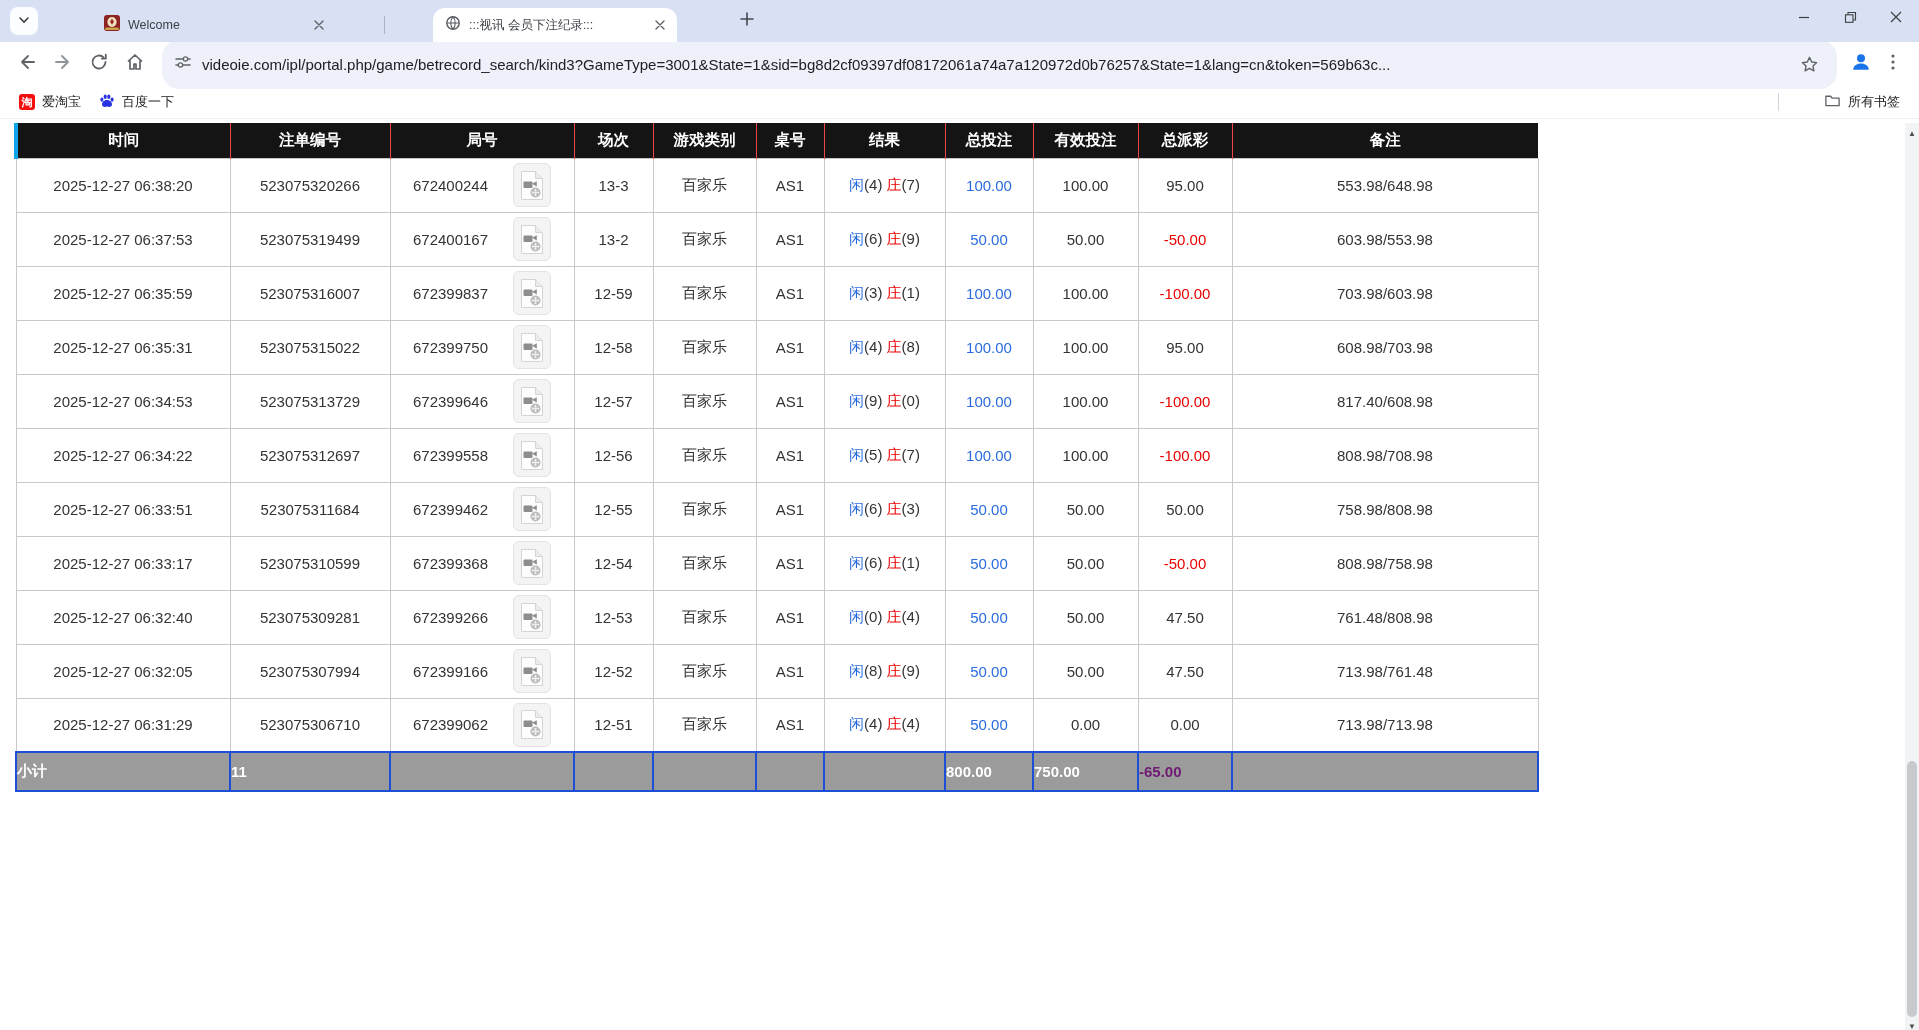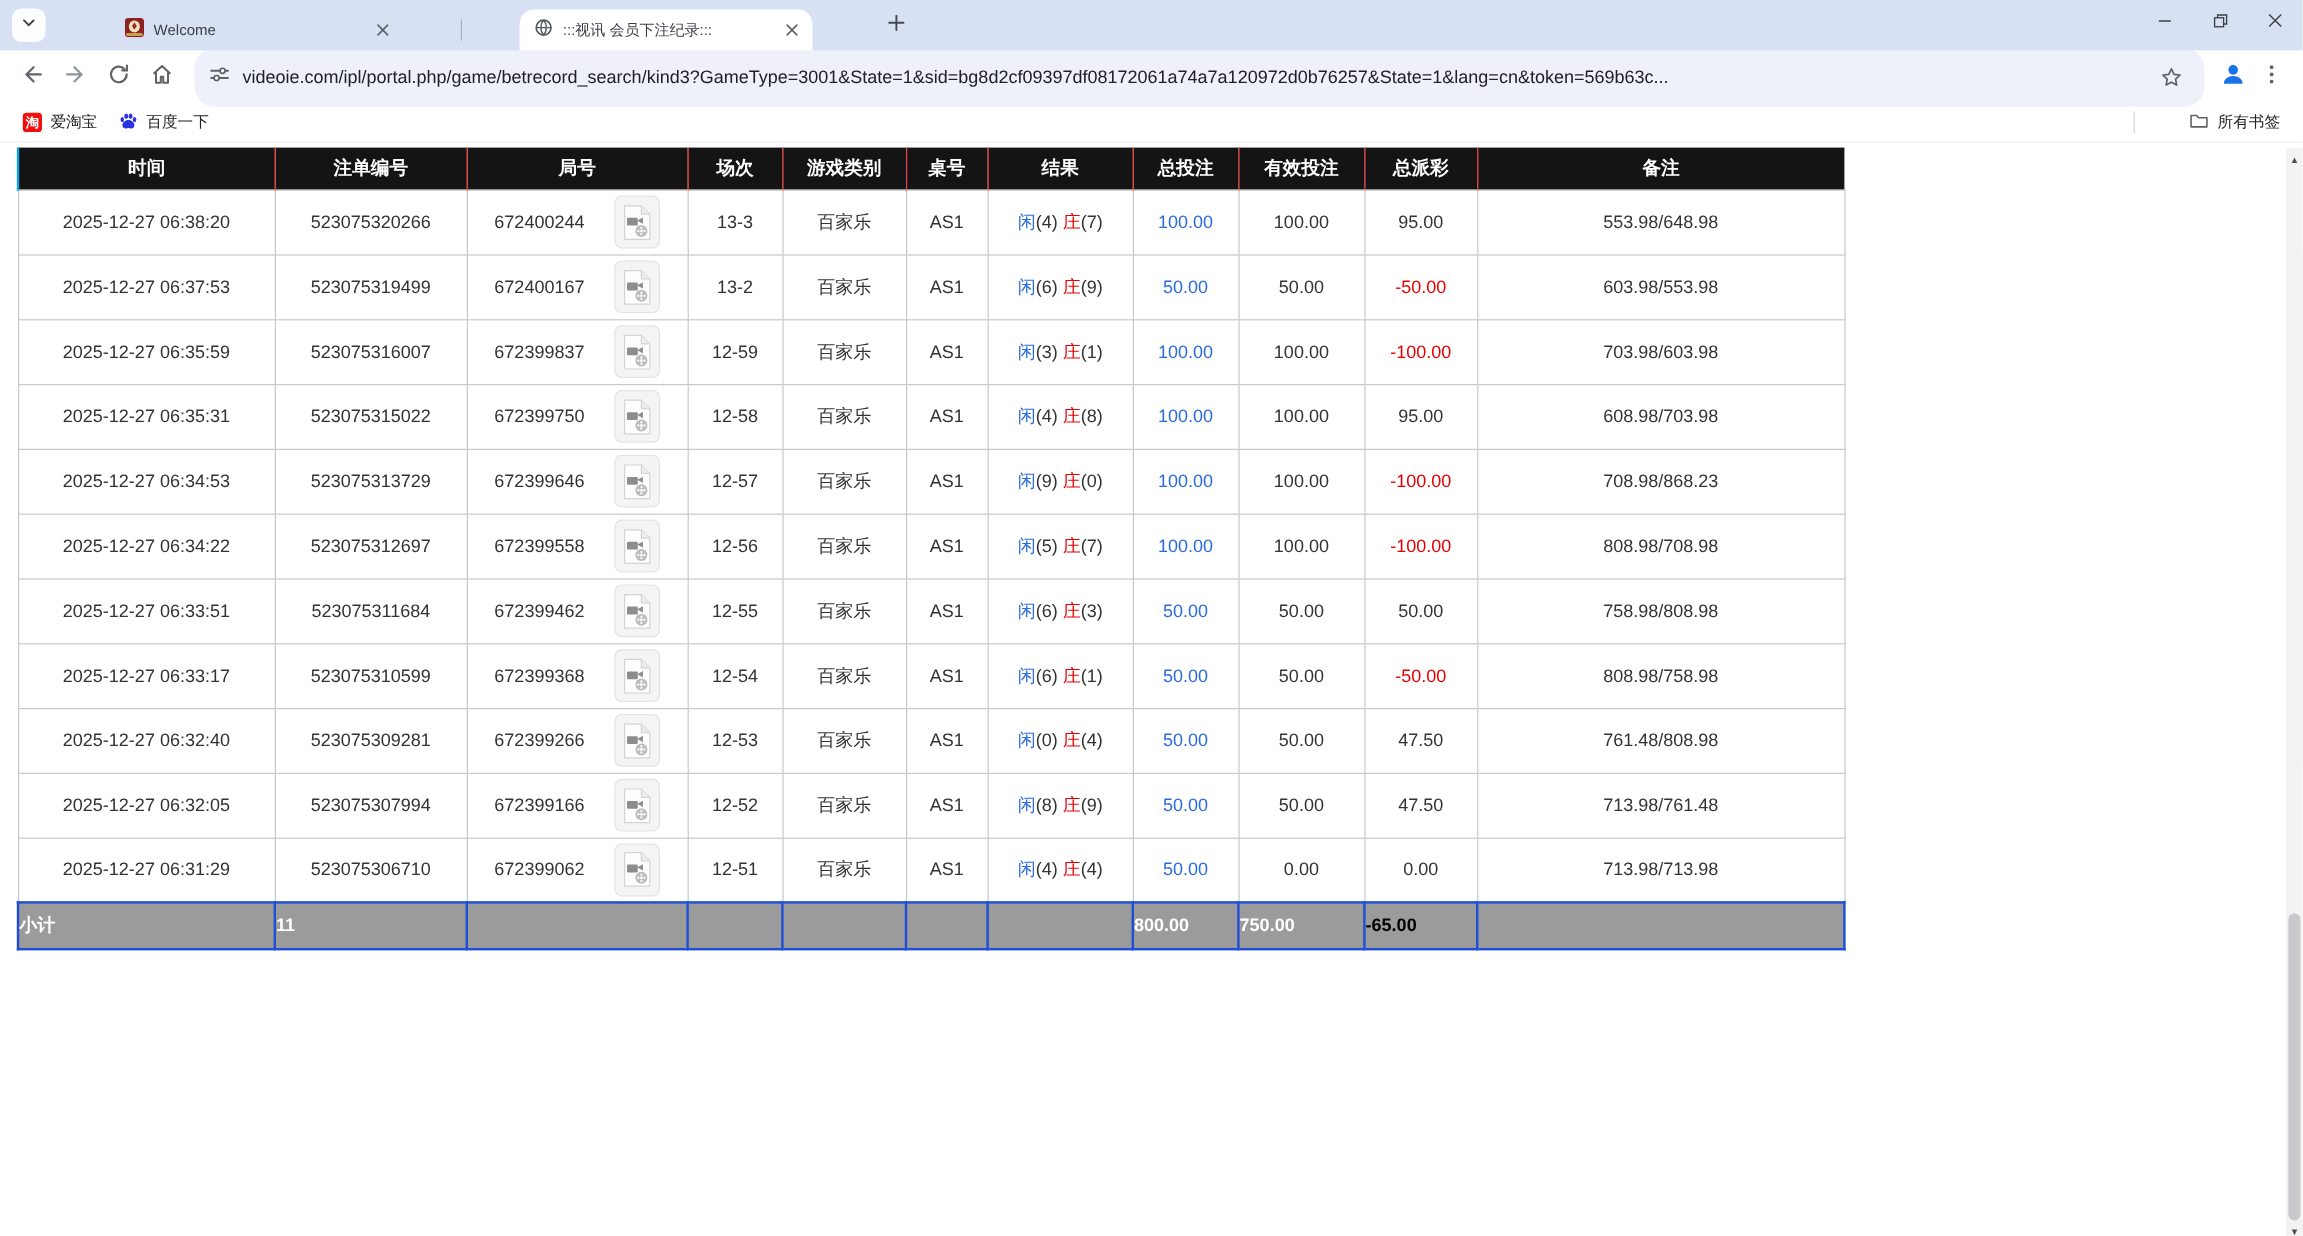--- a/index.html
+++ b/index.html
@@ -37,28 +37,28 @@
   .tb-icon { width:16px; height:16px; background:#f40f0f; border-radius:3px; color:#fff; font-size:11px;
              font-weight:bold; display:flex; align-items:center; justify-content:center; }
   .bm-right { margin-left:auto; display:flex; align-items:center;gap:24px; }
   .bm-divider { width:1px; height:18px; background:#cfd4dc; margin-right:12px; }
 
   
   .content { position:relative; height:911px; background:#fff; }
   table { margin:4px 0 0 14px; border-collapse:collapse; table-layout:fixed; width:1522px; }
   thead th { background:#141414; color:#fff; font-size:15.5px; font-weight:bold; height:35px;
              border-left:1px solid #ef4444; }
-  thead th:first-child { border-left:2px solid #0ea5e9; }
+  thead th:first-child { border-left:4px solid #0ea5e9; }
   tbody td { border:1px solid #c9c9c9; height:54px; text-align:center; font-size:15px; color:#333;
              background:#fff; overflow:hidden; }
   tfoot td { background:#9b9b9b; border:2px solid #1d4ed8; height:39px; text-align:left;
              color:#fff; font-size:15px; font-weight:bold; }
   .blue { color:#2a6cdf; }
   .red { color:#e90000; }
-  td.red-footer { color:#000000; }
+  td.red-footer { color:#701a75; }
   .round-wrap { display:inline-flex; align-items:center; gap:25px; }
   .video-btn { width:38px; height:44px; background:#f4f4f4; border:1px solid #e3e3e3; border-radius:6px;
                display:inline-flex; align-items:center; justify-content:center; cursor:pointer; }
 
   
   .scrollbar { position:absolute; top:0; right:0; width:14px; height:911px; background:#f2f3f5; }
   .sb-btn { position:absolute; left:0; width:14px; height:16px; display:flex; align-items:center;
             justify-content:center; font-size:8px; color:#505050; cursor:pointer; }
   .sb-btn.up { top:2px; } .sb-btn.down { bottom:0; }
   .sb-thumb { position:absolute; left:2px; width:10px; top:638px; height:256px; background:#c7c9cd;
@@ -403,21 +403,21 @@
                   </svg>
                 </span>
               </span></td>
             <td>12-57</td>
             <td>百家乐</td>
             <td>AS1</td>
             <td><span><span class="blue">闲</span>(9) <span class="red">庄</span>(0)</span></td>
             <td class="blue">100.00</td>
             <td>100.00</td>
             <td class="red">-100.00</td>
-            <td>708.98/868.23</td>
+            <td>817.40/608.98</td>
           </tr>
           <tr>
             <td>2025-12-27 06:34:22</td>
             <td>523075312697</td>
             <td><span class="round-wrap">
                 <span>672399558</span>
                 <span class="video-btn">
                   <svg width="26" height="31" viewBox="0 0 26 31">
                     <path d="M2.5 1.5h14l7 7v21h-21z" fill="#fdfdfd" stroke="#d4d4d4"></path>
                     <path d="M16.5 1.5v7h7" fill="#ececec" stroke="#d4d4d4"></path>

